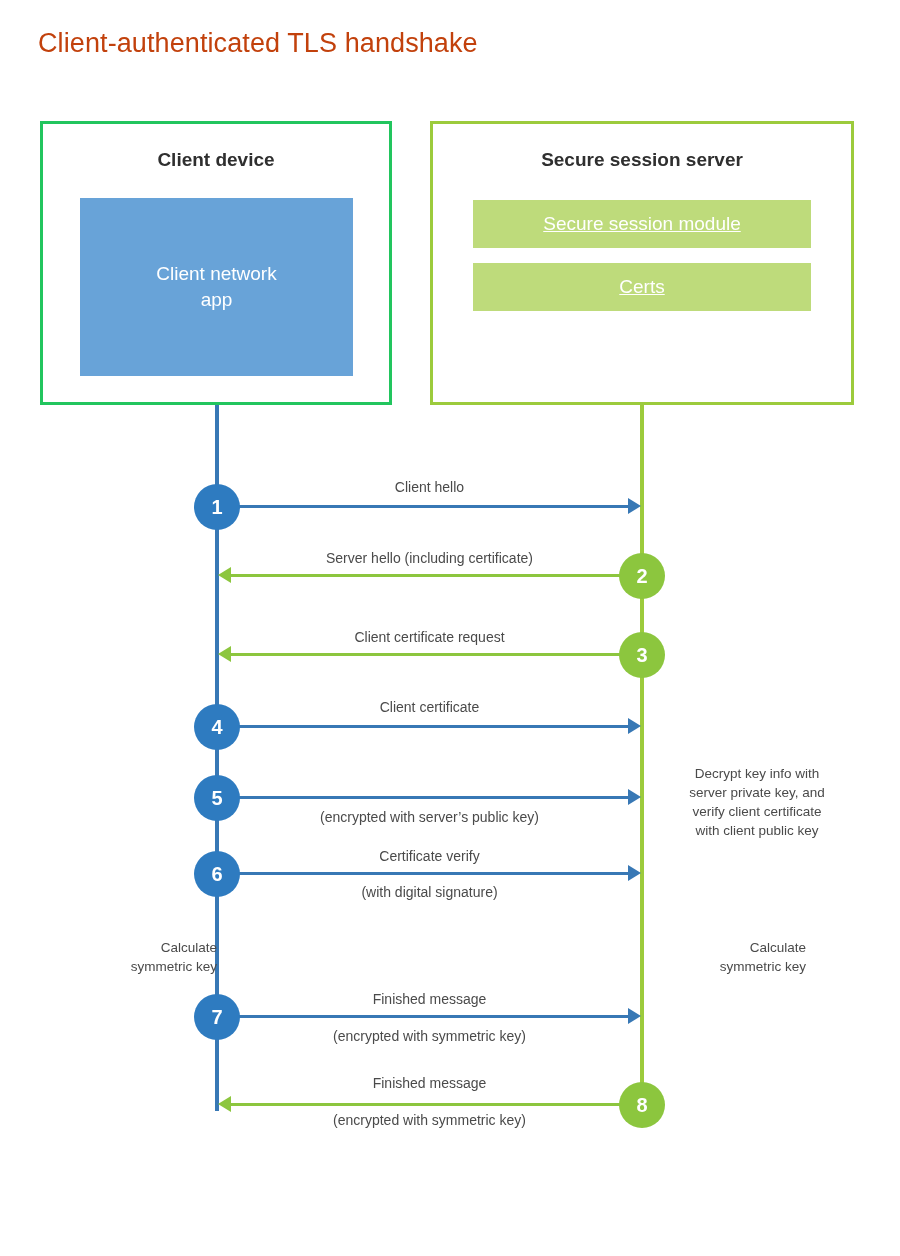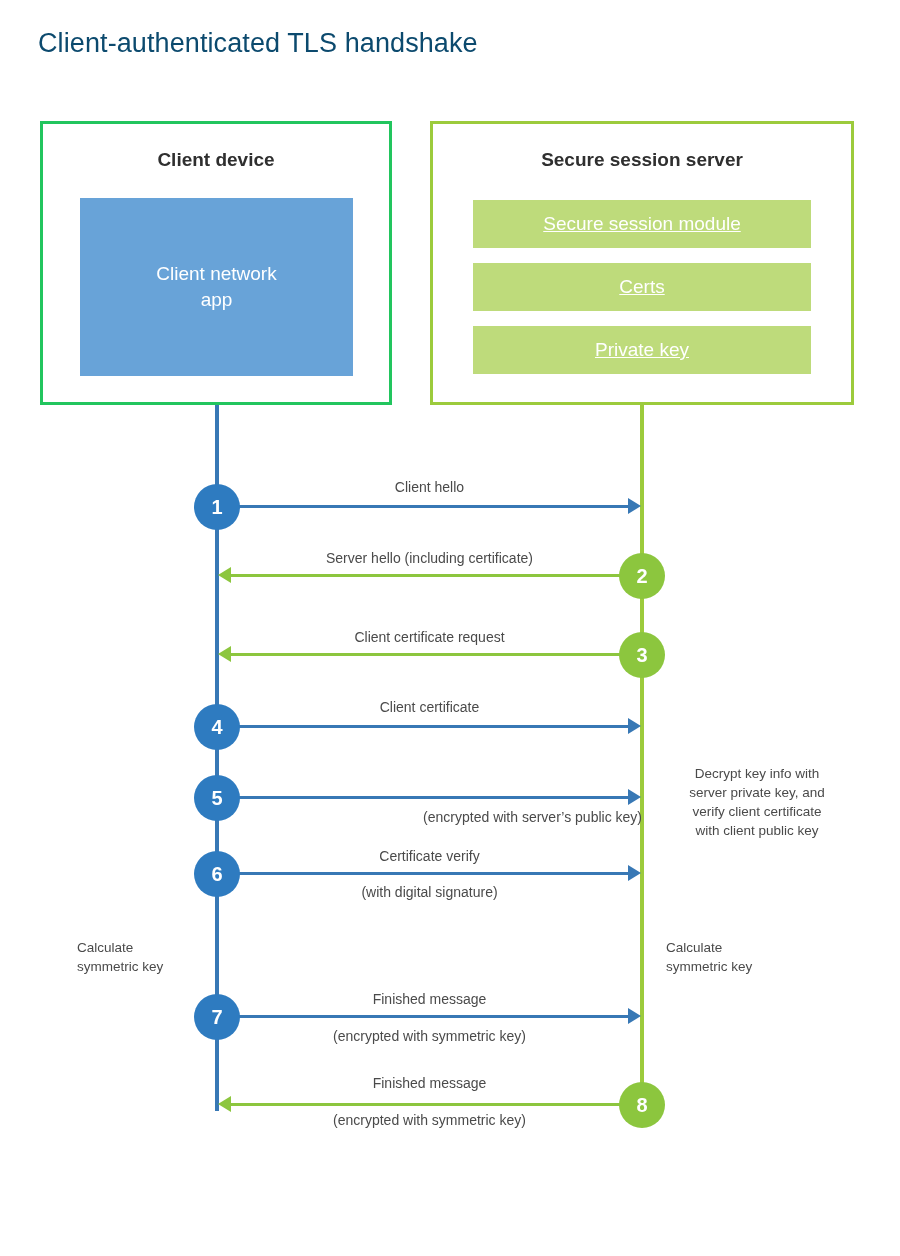--- a/index.html
+++ b/index.html
@@ -14,21 +14,21 @@
     color: #3a3a3a;
     overflow: hidden;
   }
   #diagram { position: absolute; left: 0; top: 0; width: 900px; height: 1256px; }
 
   .title {
     position: absolute;
     left: 38px; top: 28px;
     font-size: 27px;
     font-weight: 400;
-    color: #0c4a6e;
+    color: #c2410c;
     letter-spacing: 0.1px;
     white-space: nowrap;
   }
 
   
   .panel {
     position: absolute;
     background: #ffffff;
   }
   .panel-client {
@@ -133,41 +133,40 @@
     color: #4a4a4a;
     white-space: nowrap;
   }
   .side-note {
     position: absolute;
     font-size: 13.5px;
     line-height: 1.42;
     color: #4a4a4a;
     white-space: pre-line;
   }
-  .side-note.left  { text-align: left; }
+  .side-note.left  { text-align: right; }
   .side-note.right { text-align: center; }
 </style>
 </head>
 <body>
 
 <div id="diagram">
 
   <div class="title">Client-authenticated TLS handshake</div>
 
   <div class="panel panel-client">
     <div class="panel-title">Client device</div>
     <div class="client-app-box">Client network
 app</div>
   </div>
 
   <div class="panel panel-server">
     <div class="panel-title">Secure session server</div>
     <div class="server-bar b0">Secure session module</div>
     <div class="server-bar b1">Certs</div>
-    <div class="server-bar b2">Private key</div>
   </div>
 
   <div class="lifeline lifeline-client"></div>
   <div class="lifeline lifeline-server"></div>
 
   <div class="msg-label" style="left:217px; width:425px; top:479px;">Client hello</div>
   <div class="arrow-line blue" style="left:217px; width:411px; top:505px;"></div>
   <div class="arrow-head right blue" style="left:628px; top:498px;"></div>
   <div class="step-circle blue" style="top:484px;">1</div>
 
@@ -182,21 +181,21 @@
   <div class="step-circle green" style="top:632px;">3</div>
 
   <div class="msg-label" style="left:217px; width:425px; top:699px;">Client certificate</div>
   <div class="arrow-line blue" style="left:217px; width:411px; top:725px;"></div>
   <div class="arrow-head right blue" style="left:628px; top:718px;"></div>
   <div class="step-circle blue" style="top:704px;">4</div>
 
   <div class="arrow-line blue" style="left:217px; width:411px; top:796px;"></div>
   <div class="arrow-head right blue" style="left:628px; top:789px;"></div>
   <div class="step-circle blue" style="top:775px;">5</div>
-  <div class="msg-sub" style="left:217px; width:425px; top:809px;text-align:right;">(encrypted with server’s public key)</div>
+  <div class="msg-sub" style="left:217px; width:425px; top:809px;">(encrypted with server’s public key)</div>
 
   <div class="msg-label" style="left:217px; width:425px; top:848px;">Certificate verify</div>
   <div class="arrow-line blue" style="left:217px; width:411px; top:872px;"></div>
   <div class="arrow-head right blue" style="left:628px; top:865px;"></div>
   <div class="step-circle blue" style="top:851px;">6</div>
   <div class="msg-sub" style="left:217px; width:425px; top:884px;">(with digital signature)</div>
 
   <div class="msg-label" style="left:217px; width:425px; top:991px;">Finished message</div>
   <div class="arrow-line blue" style="left:217px; width:411px; top:1015px;"></div>
   <div class="arrow-head right blue" style="left:628px; top:1008px;"></div>

